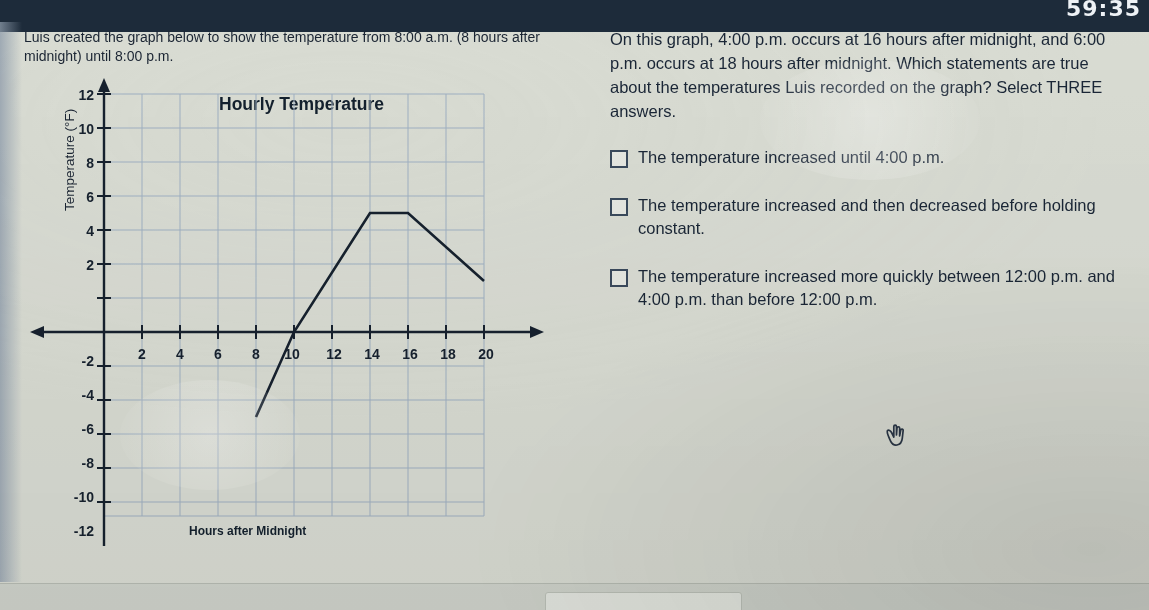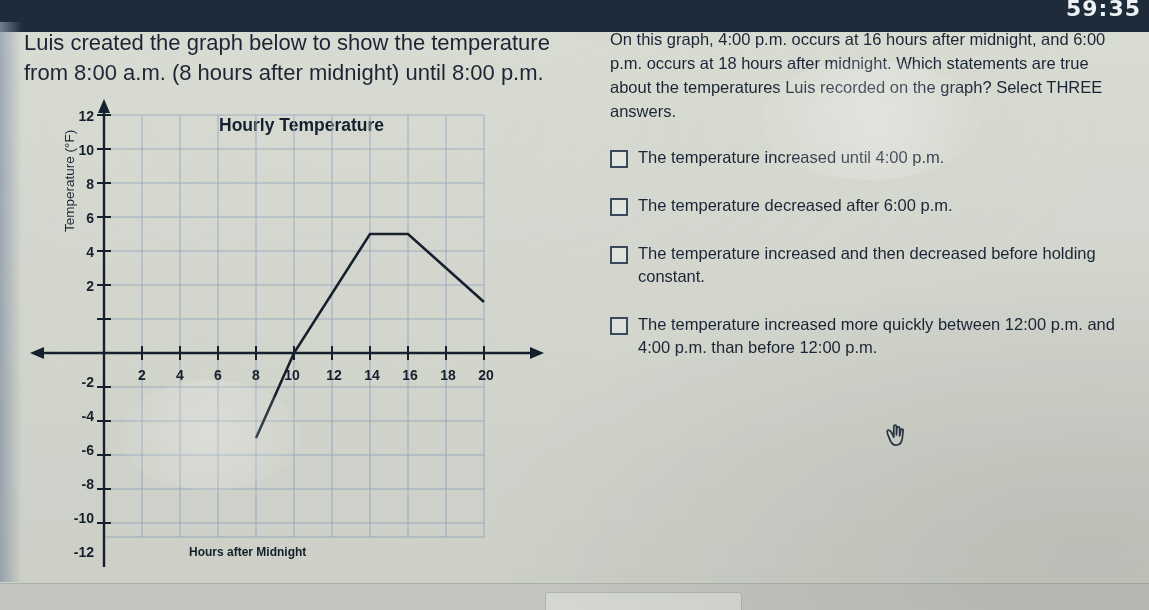--- a/index.html
+++ b/index.html
@@ -66,21 +66,21 @@
     opacity: .75;
   }
 
   
   #left {
     position: absolute;
     left: 24px; top: 28px;
     width: 560px;
   }
   .prompt {
-    font-size: 22px;
+    font-size: 14px;
     line-height: 1.35;
     width: 530px;
     color: #1b2533;
   }
   #graph-wrap {
     position: relative;
     margin-top: 10px;
     width: 530px;
     height: 480px;
   }
@@ -293,24 +293,20 @@
   <div id="right">
     <div id="question">On this graph, 4:00 p.m. occurs at 16 hours after midnight, and 6:00 p.m. occurs at 18 hours after midnight.  Which statements are true about the temperatures Luis recorded on the graph? Select THREE answers.</div>
 
     <div class="choices">
       <div class="choice">
         <span class="checkbox"></span>
         <span class="choice-text">The temperature increased until 4:00 p.m.</span>
       </div>
       <div class="choice">
         <span class="checkbox"></span>
-        <span class="choice-text">The temperature decreased after 6:00 p.m.</span>
-      </div>
-      <div class="choice">
-        <span class="checkbox"></span>
         <span class="choice-text">The temperature increased and then decreased before holding constant.</span>
       </div>
       <div class="choice">
         <span class="checkbox"></span>
         <span class="choice-text">The temperature increased more quickly between 12:00 p.m. and 4:00 p.m. than before 12:00 p.m.</span>
       </div>
     </div>
   </div>
 
   <svg id="cursor" viewBox="0 0 32 32">

